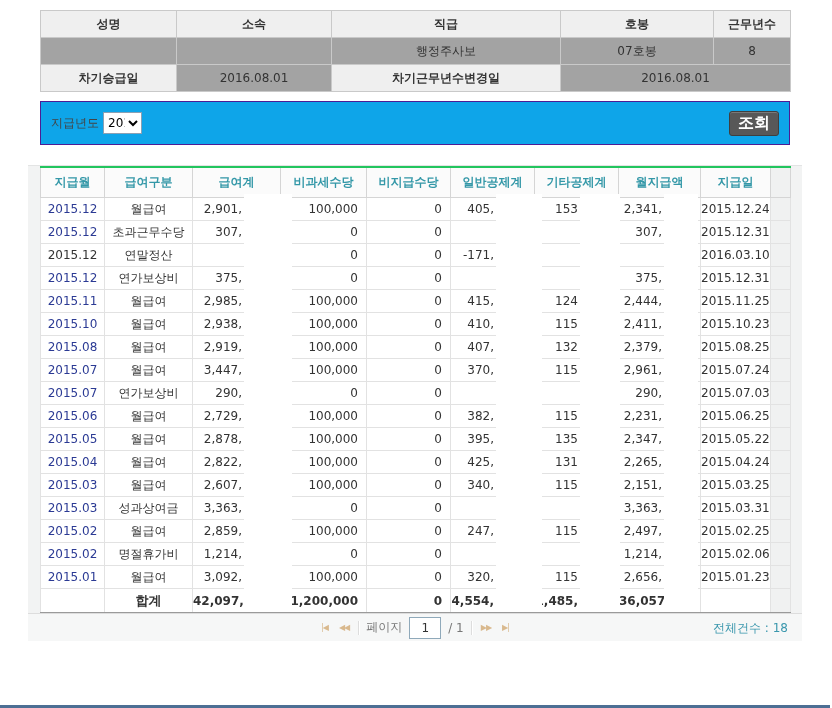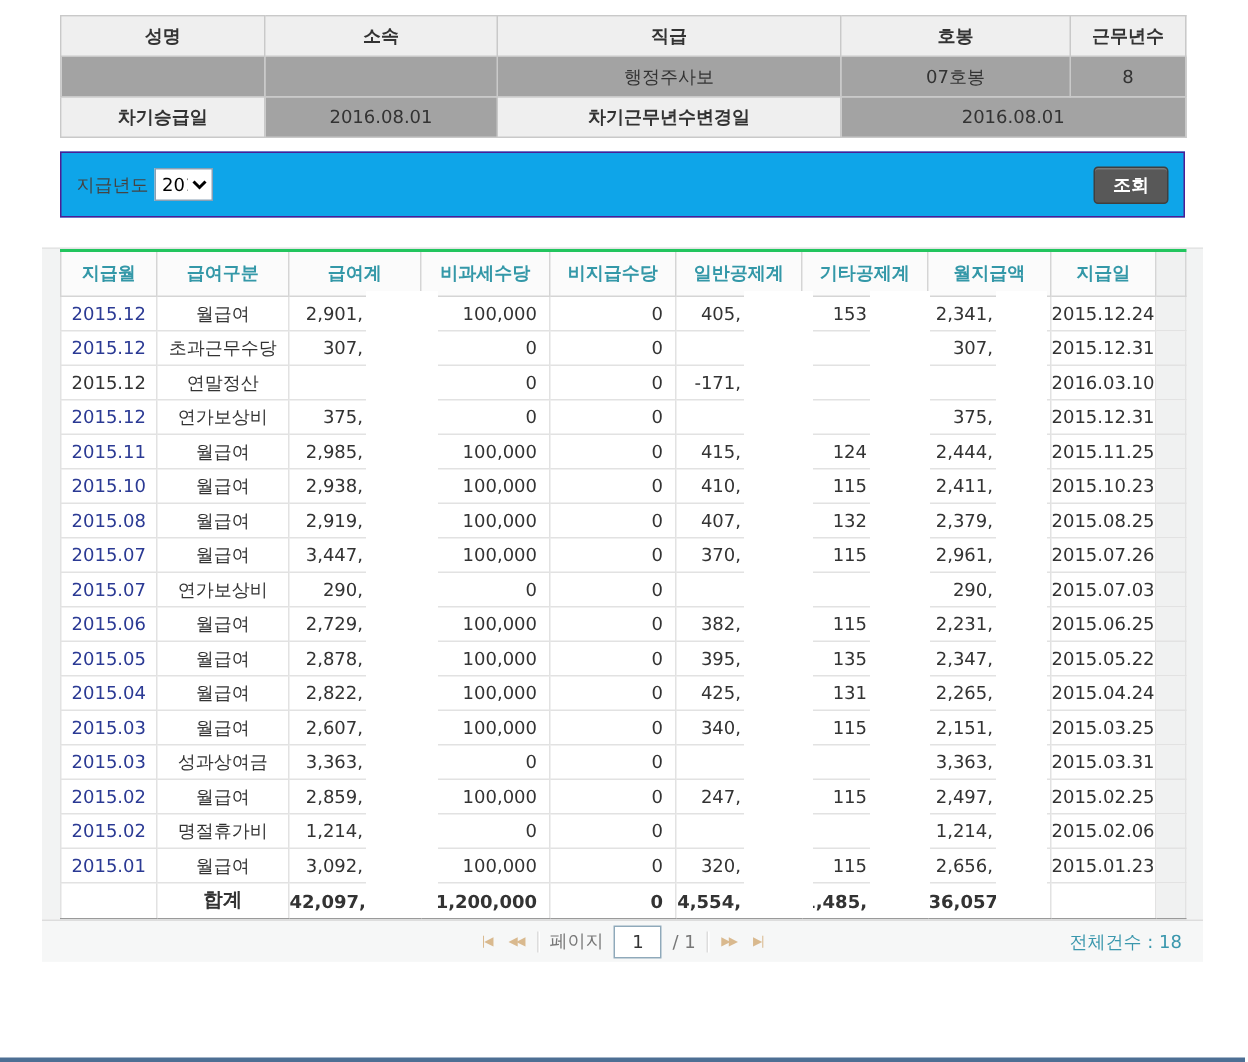--- a/index.html
+++ b/index.html
@@ -13,21 +13,21 @@
   .info-table th{background:#efefef;font-weight:bold;color:#333;}
   .info-table td{background:#a3a3a3;color:#333;font-weight:normal;}
 
   
   .filter-bar{position:relative;width:748px;height:42px;margin:9px 0 0 40px;
           background:#0ea5e9;border:1px solid #4c1d95;}
   .filter-label{position:absolute;left:10px;top:13px;color:#444;}
   .year-select{position:absolute;left:62px;top:10px;width:39px;height:22px;font-size:12px;
           font-family:inherit;border:1px solid #8aa0b4;background:#fff;}
   .search-btn{position:absolute;right:10px;top:9px;width:50px;height:25px;background:#585858;
-          color:#fff;border:1px solid #3f3f3f;border-radius:3px;font-size:12px;font-weight:bold;
+          color:#fff;border:1px solid #3f3f3f;border-radius:3px;font-size:16px;font-weight:bold;
           font-family:inherit;cursor:pointer;box-shadow:inset 0 1px 0 #7a7a7a;}
 
   
   .panel{position:relative;width:774px;margin:20px 0 0 28px;background:#f2f3f3;
           border-top:1px solid #e3e4e4;}
   .notice{padding:15px 0 13px 16px;color:#3d5a78;font-size:12px;}
   .bullet{color:#4a7a9b;font-size:8px;vertical-align:2px;margin-right:6px;}
 
   
   .table-wrap{position:relative;width:750px;margin:0 0 0 12px;}
@@ -234,21 +234,21 @@
             </tr>
             <tr>
               <td class="c-month">2015.07</td>
               <td class="c-type">월급여</td>
               <td class="c-num c-m3">3,447,</td>
               <td class="c-num">100,000</td>
               <td class="c-num">0</td>
               <td class="c-num c-m6">370,</td>
               <td class="c-num c-m7">115</td>
               <td class="c-num c-m8">2,961,</td>
-              <td class="c-date">2015.07.26</td>
+              <td class="c-date">2015.07.24</td>
               <td class="c-sp"></td>
             </tr>
             <tr>
               <td class="c-month">2015.07</td>
               <td class="c-type">연가보상비</td>
               <td class="c-num c-m3">290,</td>
               <td class="c-num">0</td>
               <td class="c-num">0</td>
               <td class="c-num c-m6"></td>
               <td class="c-num c-m7"></td>

